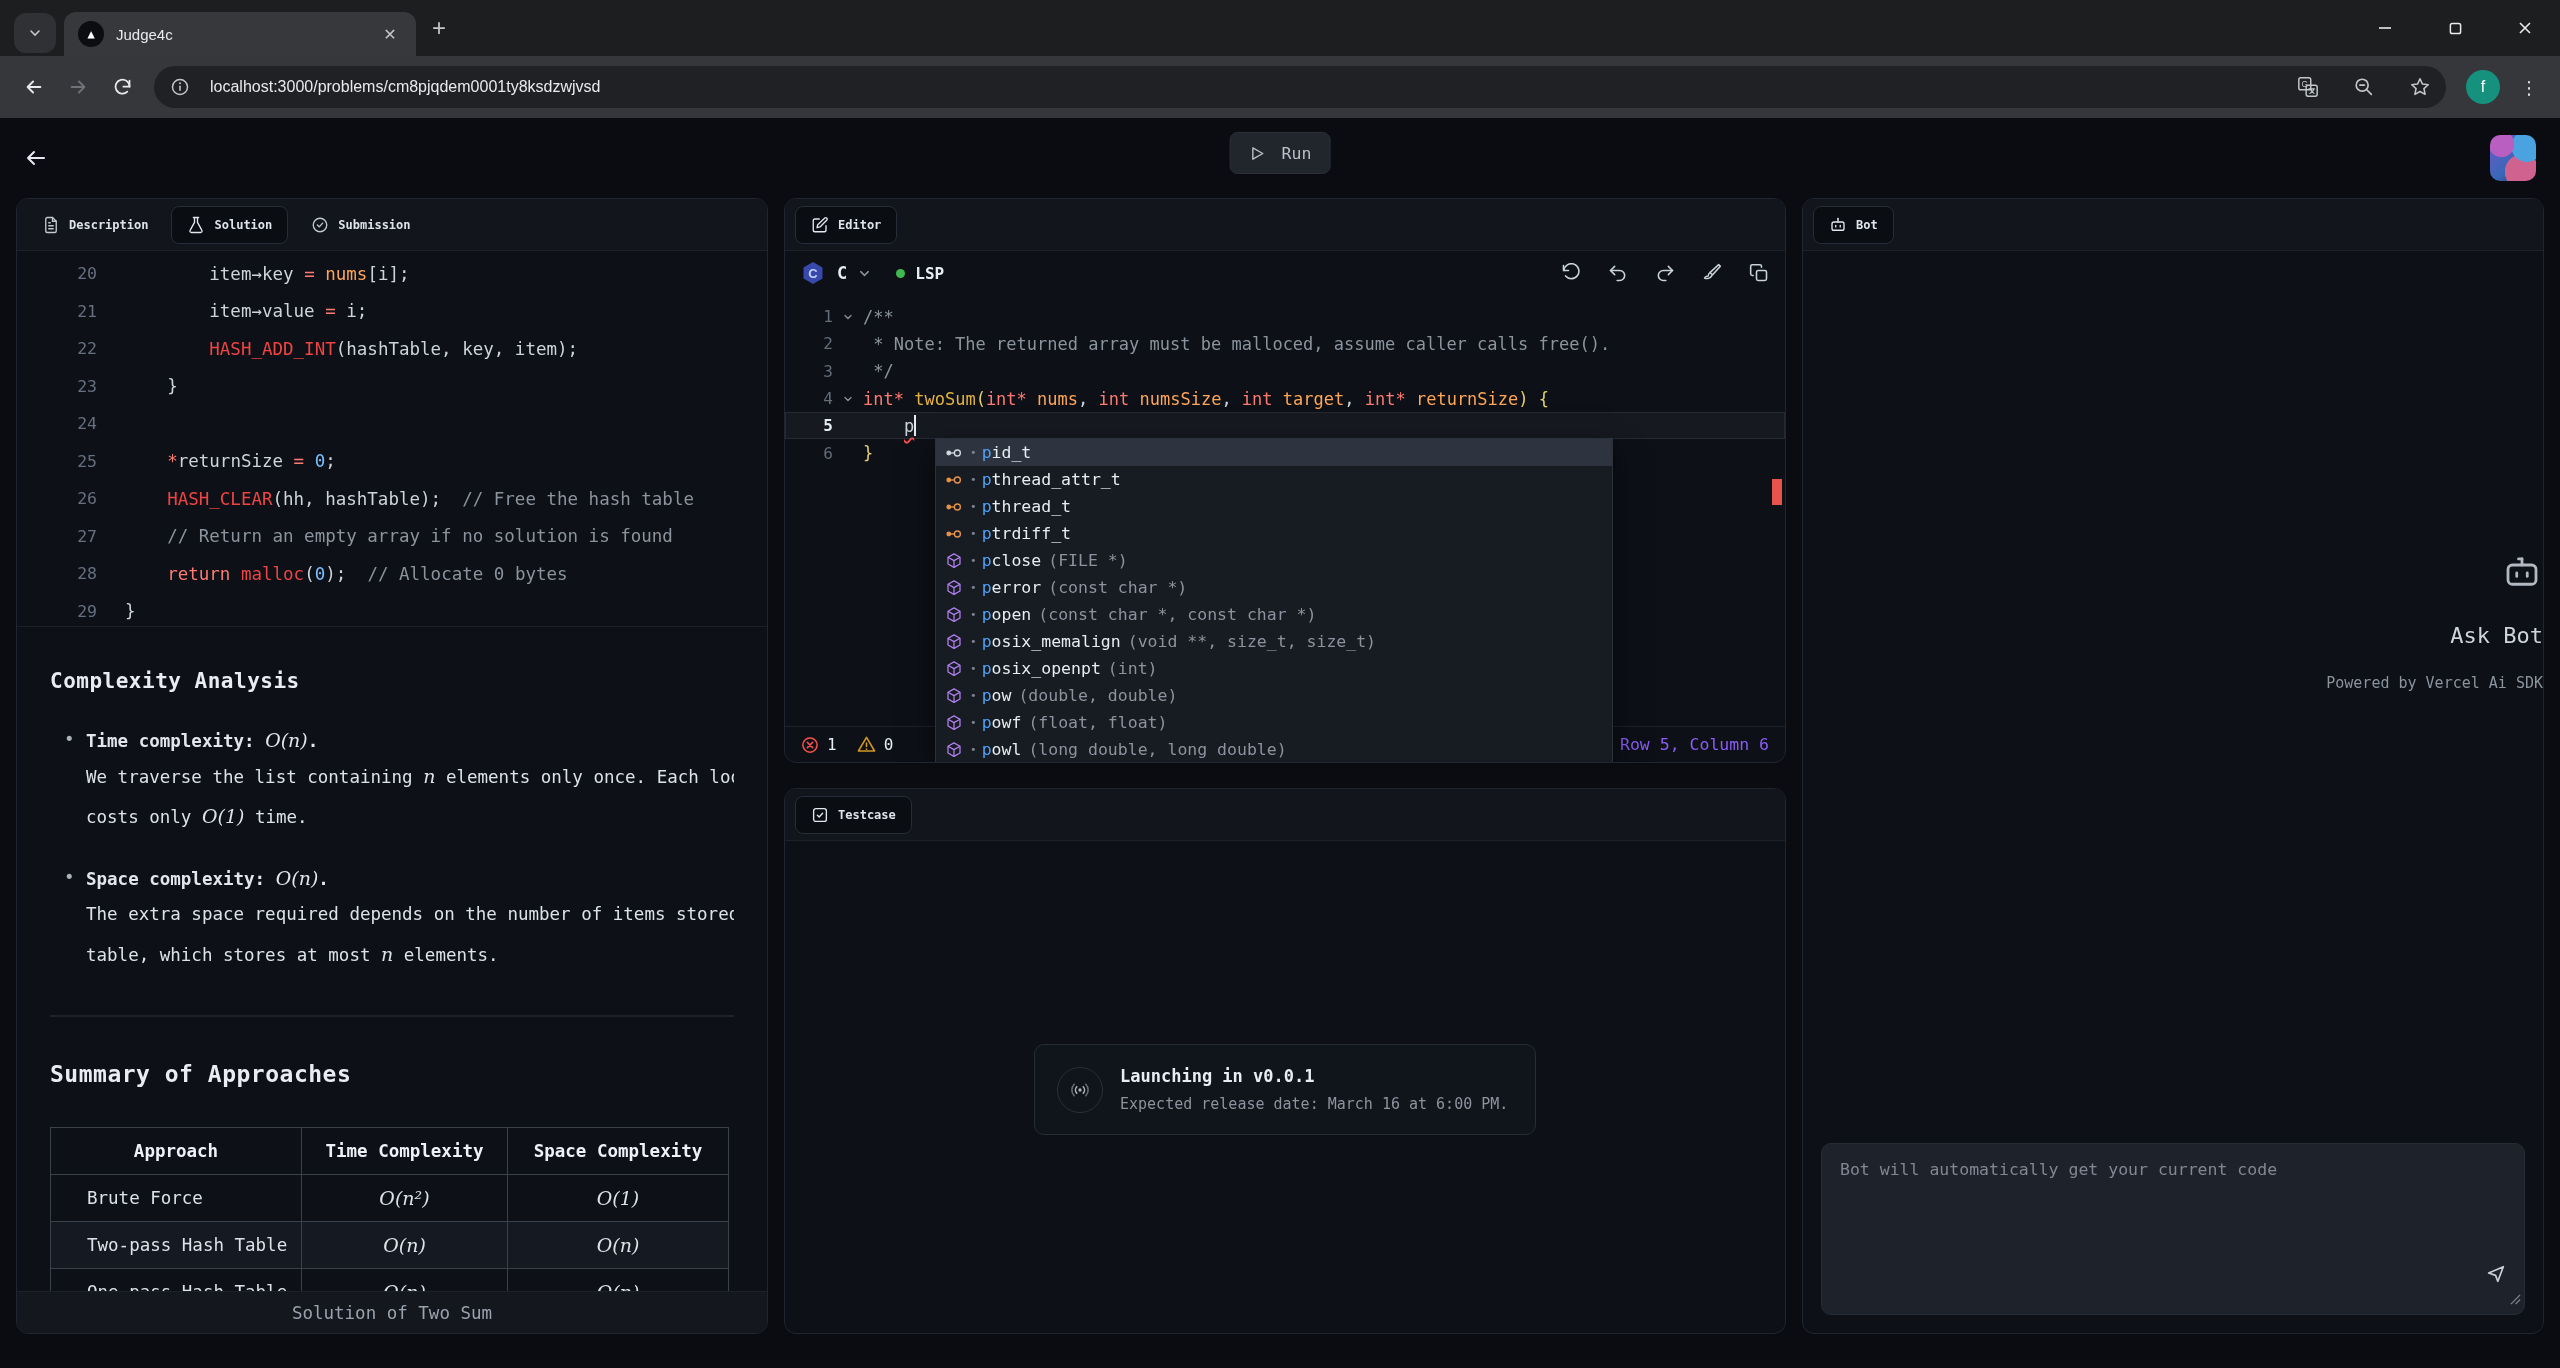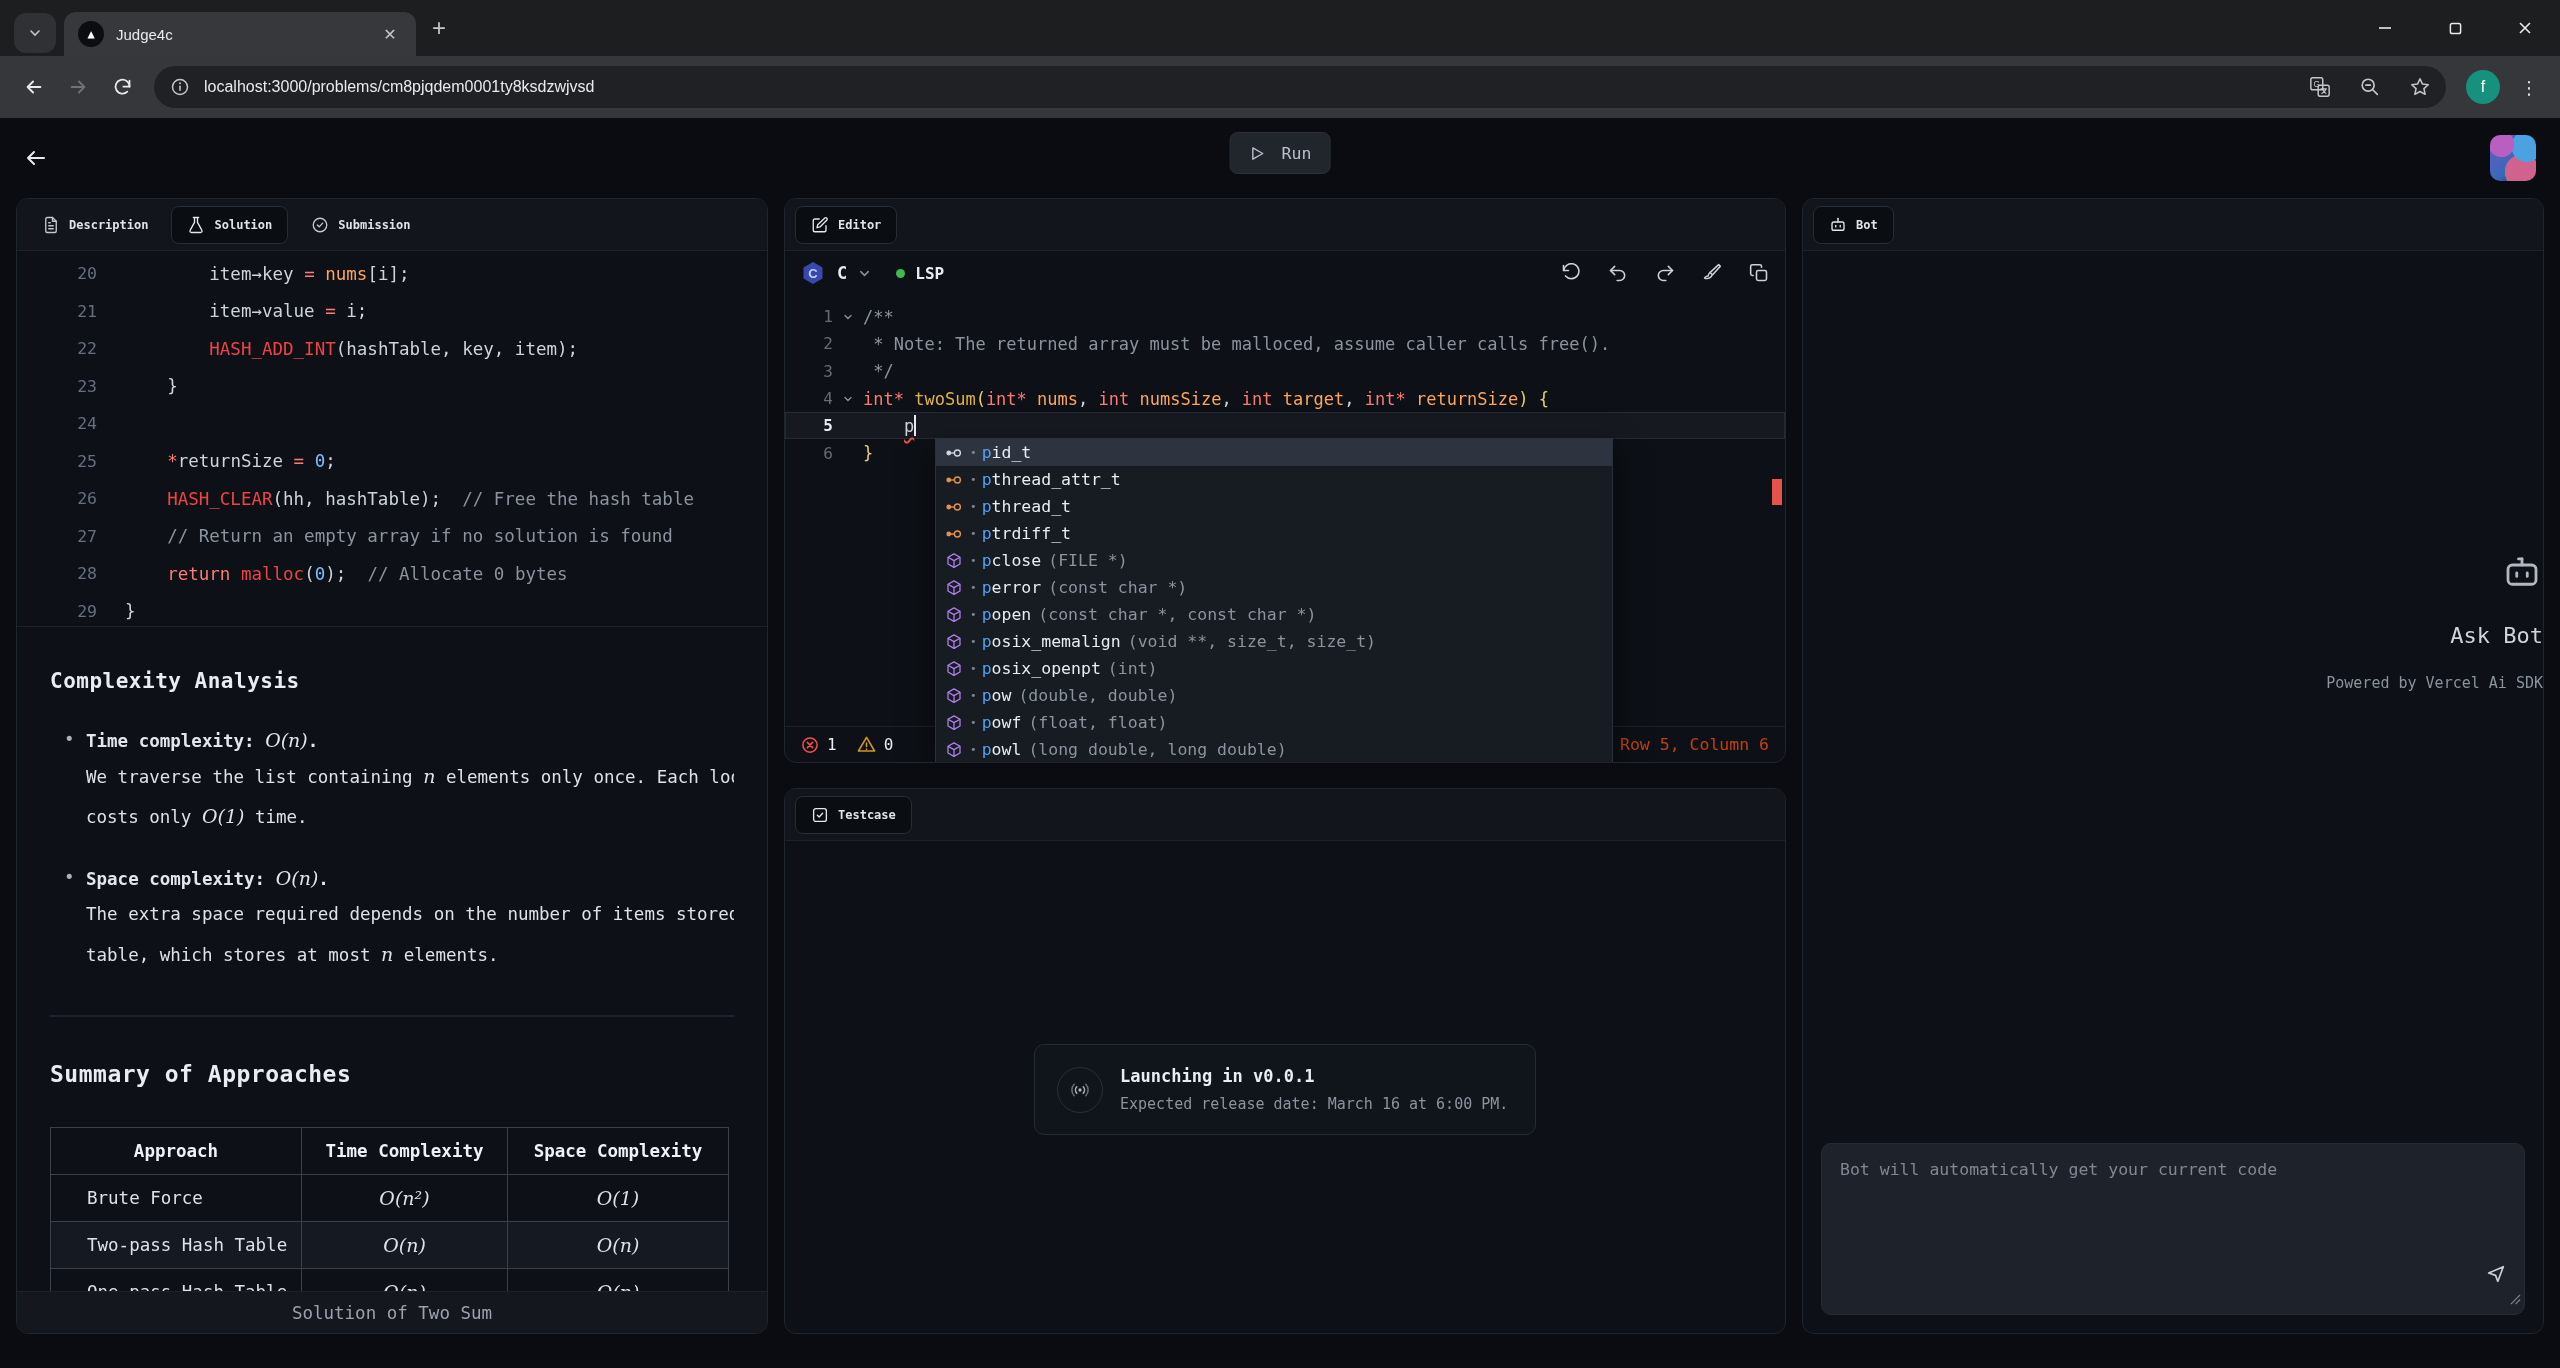--- a/index.html
+++ b/index.html
@@ -18,21 +18,21 @@
   .btab-title { flex:1; color:#e8eaed; font-family:"Liberation Sans",sans-serif; font-size:15px; }
   .tab-close { color:#c4c7ca; font-family:"Liberation Sans",sans-serif; font-size:16px; width:24px; height:24px;
     display:flex; align-items:center; justify-content:center; border-radius:50%; }
   .new-tab { color:#c4c7ca; font-size:24px; font-family:"Liberation Sans",sans-serif; margin-left:16px; }
   .win-controls { margin-left:auto; display:flex; height:56px; }
   .win-btn { width:70px; height:100%; display:flex; align-items:center; justify-content:center; color:#e8eaed; }
 
   .toolbar { height:62px; background:#35373b; display:flex; align-items:center; padding:0 14px; gap:4px; flex:0 0 auto; }
   .nav-ico { width:40px; height:40px; display:flex; align-items:center; justify-content:center; border-radius:50%; }
   .url-pill { flex:1; height:42px; margin:0 8px; background:#202124; border-radius:21px;
-    display:flex; align-items:center; padding:0 8px 0 16px; gap:14px; }
+    display:flex; align-items:center; padding:0 8px 0 16px; gap:20px; }
   .url-text { color:#e8eaed; font-family:"Liberation Sans",sans-serif; font-size:16px; flex:1; }
   .pill-ico { width:36px; height:36px; display:flex; align-items:center; justify-content:center; }
   .chrome-avatar { width:34px; height:34px; border-radius:50%; background:#15917e; color:#fff;
     font-family:"Liberation Sans",sans-serif; font-size:16px; display:flex; align-items:center; justify-content:center; margin:0 8px; }
   .kebab { width:34px; display:flex; align-items:center; justify-content:center; color:#e8eaed;
     font-size:18px; letter-spacing:0; }
 
   
   .app { flex:1; background:#0a0c11; display:flex; flex-direction:column; }
   .appbar { height:80px; position:relative; display:flex; align-items:center; padding:0 24px; flex:0 0 auto; }
@@ -106,21 +106,21 @@
   .cursor { display:inline-block; width:2px; height:21px; background:#e8ecf2; vertical-align:-4px; margin-left:0px; }
   .tk-red { color:#ff7b72; } .tk-orange { color:#ffa657; } .tk-purple { color:#ef4444; }
   .tk-blue { color:#79c0ff; } .tk-gray { color:#8b949e; } .tk-gold { color:#e6d06c; }
   .tk-yellow { color:#e3b341; }
   .tk-squiggle { text-decoration:underline wavy #f85149 2px; text-underline-offset:5px; }
   .ruler-err { position:absolute; right:3px; top:184px; width:10px; height:26px; background:#e5534b; }
 
   .ed-status { height:36px; border-top:1px solid #1c212b; display:flex; align-items:center;
     padding:0 16px; gap:8px; flex:0 0 auto; color:#e6edf3; font-size:16px; }
   .stat-n { margin-right:12px; }
-  .row-col { margin-left:auto; color:#c2410c; font-size:16.5px; }
+  .row-col { margin-left:auto; color:#8b5cf6; font-size:16.5px; }
 
   .suggest { position:absolute; left:150px; top:239px; width:678px; background:#171b22;
     border:1px solid #2b313c; z-index:30; box-shadow:0 10px 28px rgba(0,0,0,0.55); }
   .srow { display:flex; align-items:center; height:27px; padding:0 8px; gap:7px; font-size:16.5px; }
   .srow.sel { background:#2d3440; }
   .sicon { width:19px; height:19px; flex:0 0 auto; display:flex; align-items:center; justify-content:center; }
   .slabel { color:#e6edf3; white-space:pre; }
   .slabel::before { content:"•"; color:#7c8materials illegal;} 
   .slabel::before { content:"•"; color:#7c848f; font-size:11px; margin-right:5px; vertical-align:2px; }
   .sprefix { color:#4ea1f7; }

